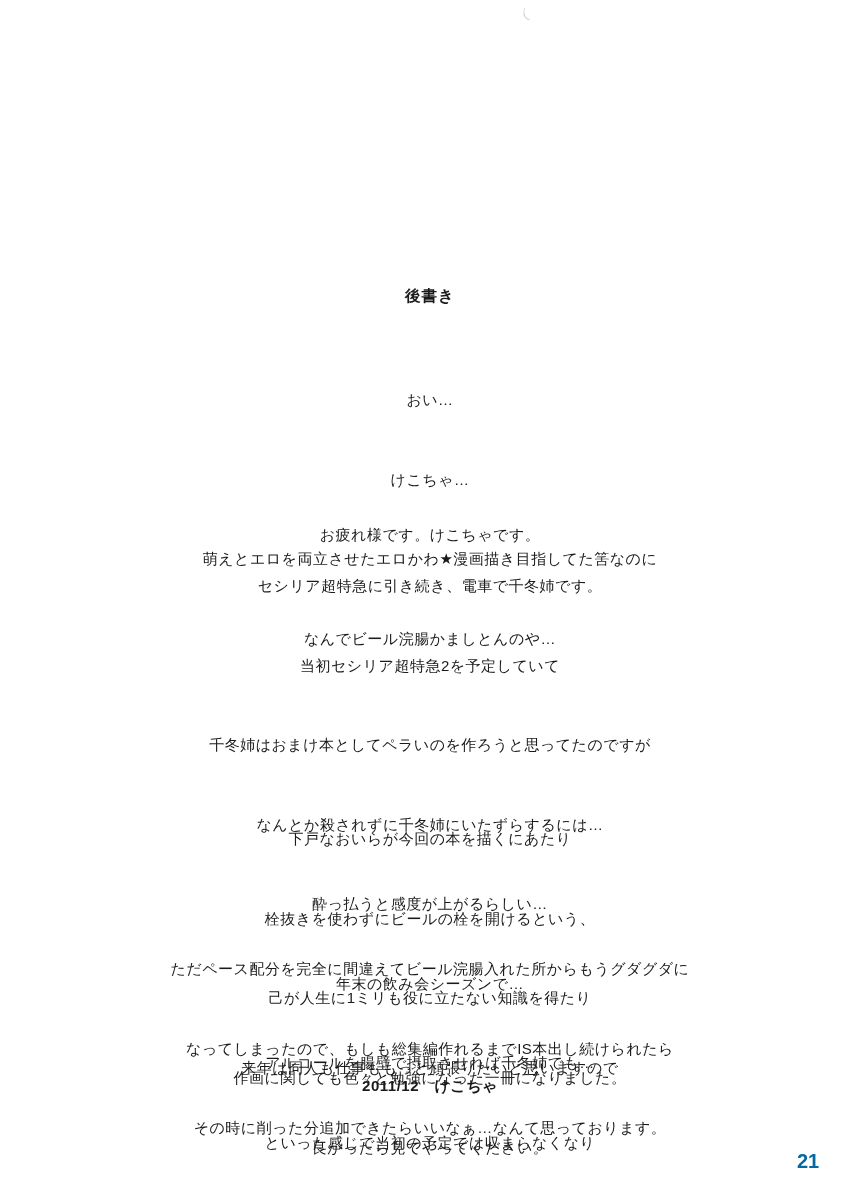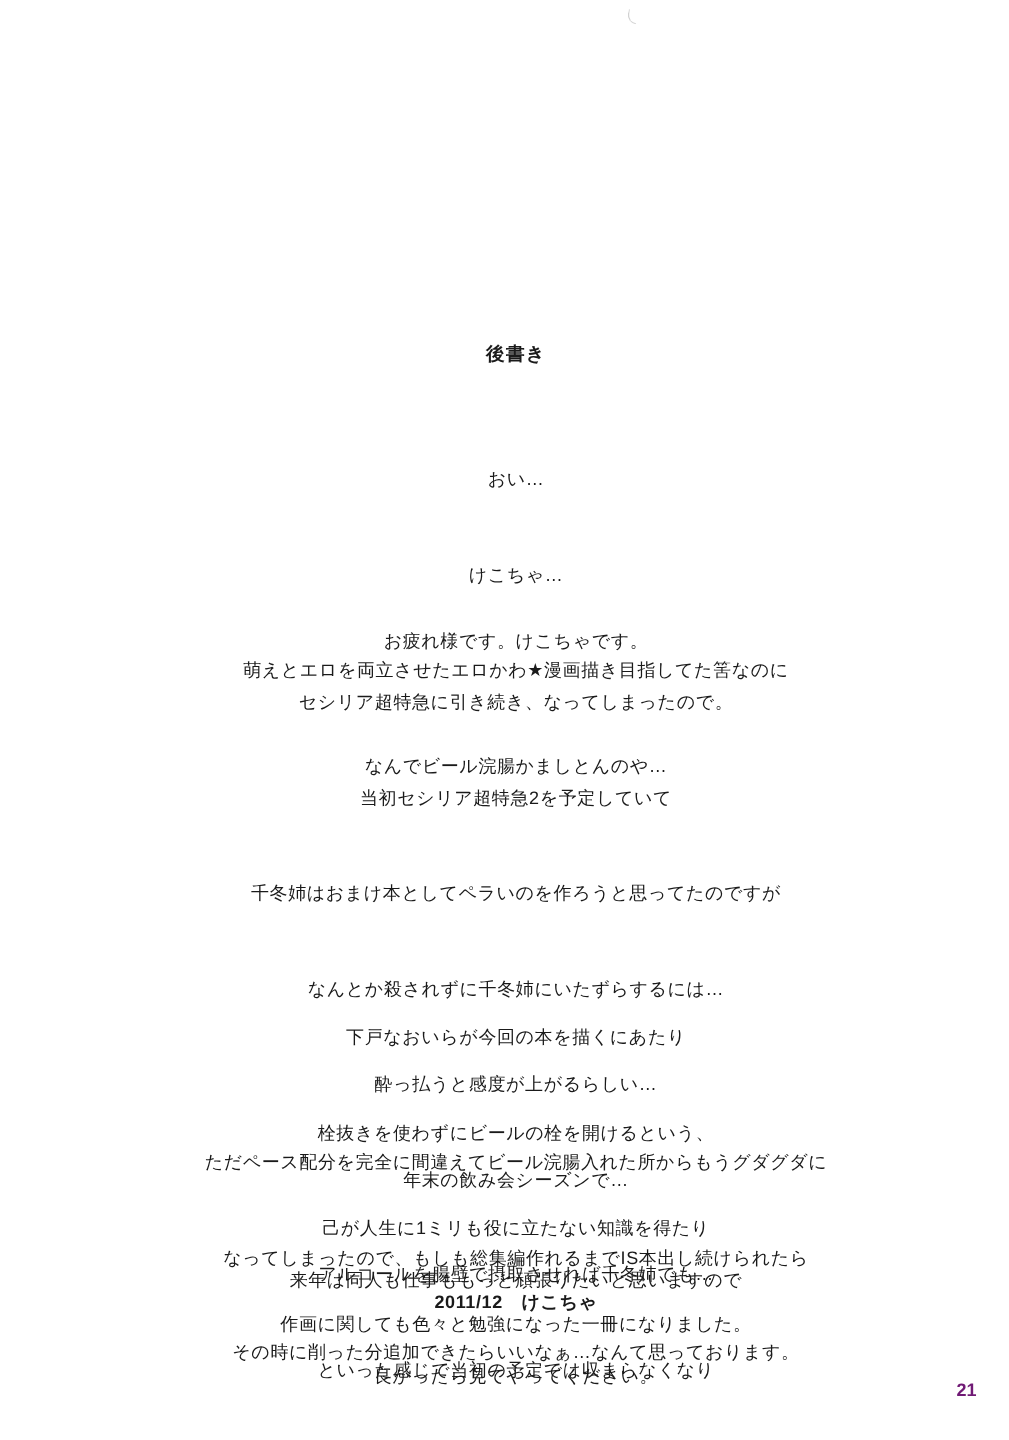--- a/index.html
+++ b/index.html
@@ -44,42 +44,42 @@
     text-align: center;
     font-size: 15px;
     line-height: 26.5px;
     font-weight: 600;
     letter-spacing: 0.5px;
   }
   .page-number {
     position: absolute;
     left: 797px;
     top: 1150px;
-    font-size: 15px;
+    font-size: 20px;
     font-weight: 600;
-    color: #701a75;
+    color: #0369a1;
   }
   .scan-artifact {
     position: absolute;
     left: 523px;
     top: 8px;
     width: 7px;
     height: 11px;
     border-left: 1px solid #c3c3c3;
     border-bottom: 1px solid #cccccc;
     border-radius: 0 0 0 8px;
     transform: rotate(8deg);
     opacity: 0.8;
   }
   
   #title      { top: 282px; }
   #para-0     { top: 334px; text-align: center; }
   #para-1     { top: 469px; }
   #para-2     { top: 520px; }
-  #para-3     { top: 799px; text-align: center; }
+  #para-3     { top: 773px; text-align: center; }
   #para-4     { top: 903px; }
   #para-5     { top: 1002px; }
   #signature  { top: 1073px; }
 </style>
 </head>
 <body>
 
 <div class="page">
 
   <div class="scan-artifact"></div>
@@ -91,21 +91,21 @@
     <div>けこちゃ…</div>
     <div>萌えとエロを両立させたエロかわ★漫画描き目指してた筈なのに</div>
     <div>なんでビール浣腸かましとんのや…</div>
   </div>
 
   <div id="para-1" class="textblock">
     <div>お疲れ様です。けこちゃです。</div>
   </div>
 
   <div id="para-2" class="textblock">
-    <div>セシリア超特急に引き続き、なってしまったので。</div>
+    <div>セシリア超特急に引き続き、電車で千冬姉です。</div>
     <div>当初セシリア超特急2を予定していて</div>
     <div>千冬姉はおまけ本としてペラいのを作ろうと思ってたのですが</div>
     <div>なんとか殺されずに千冬姉にいたずらするには…</div>
     <div>酔っ払うと感度が上がるらしい…</div>
     <div>年末の飲み会シーズンで…</div>
     <div>アルコールを腸壁で摂取させれば千冬姉でも…</div>
     <div>といった感じで当初の予定では収まらなくなり</div>
     
   </div>
 

